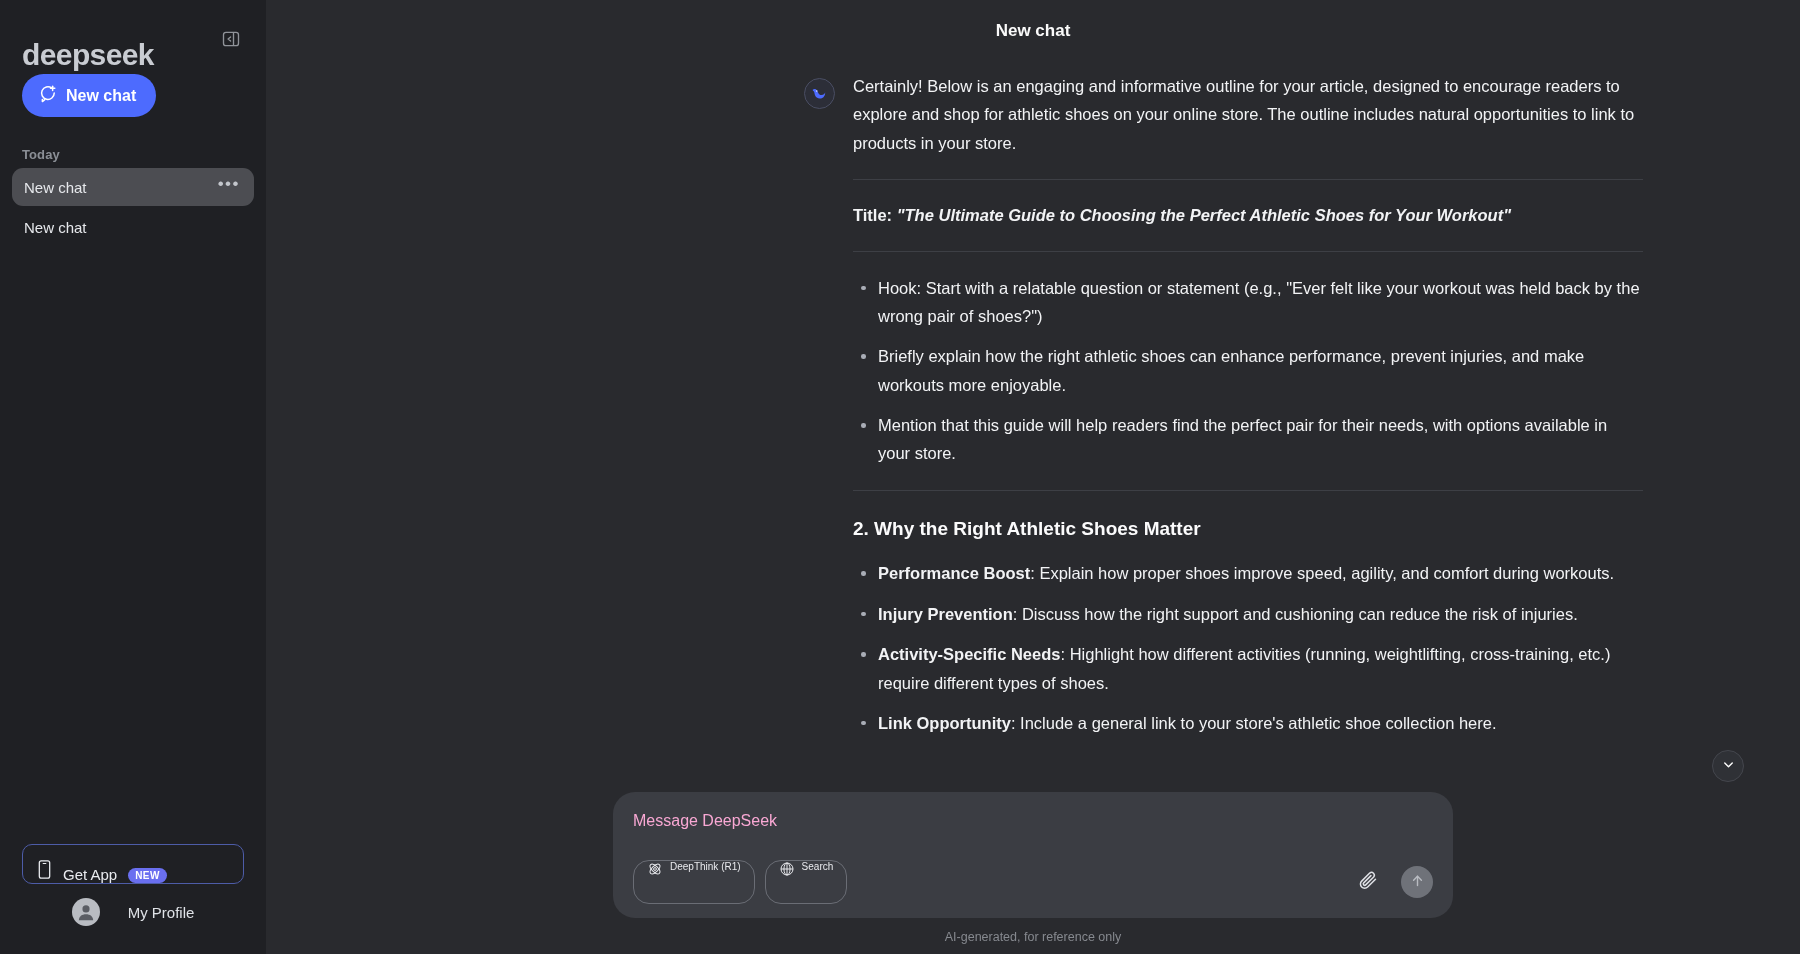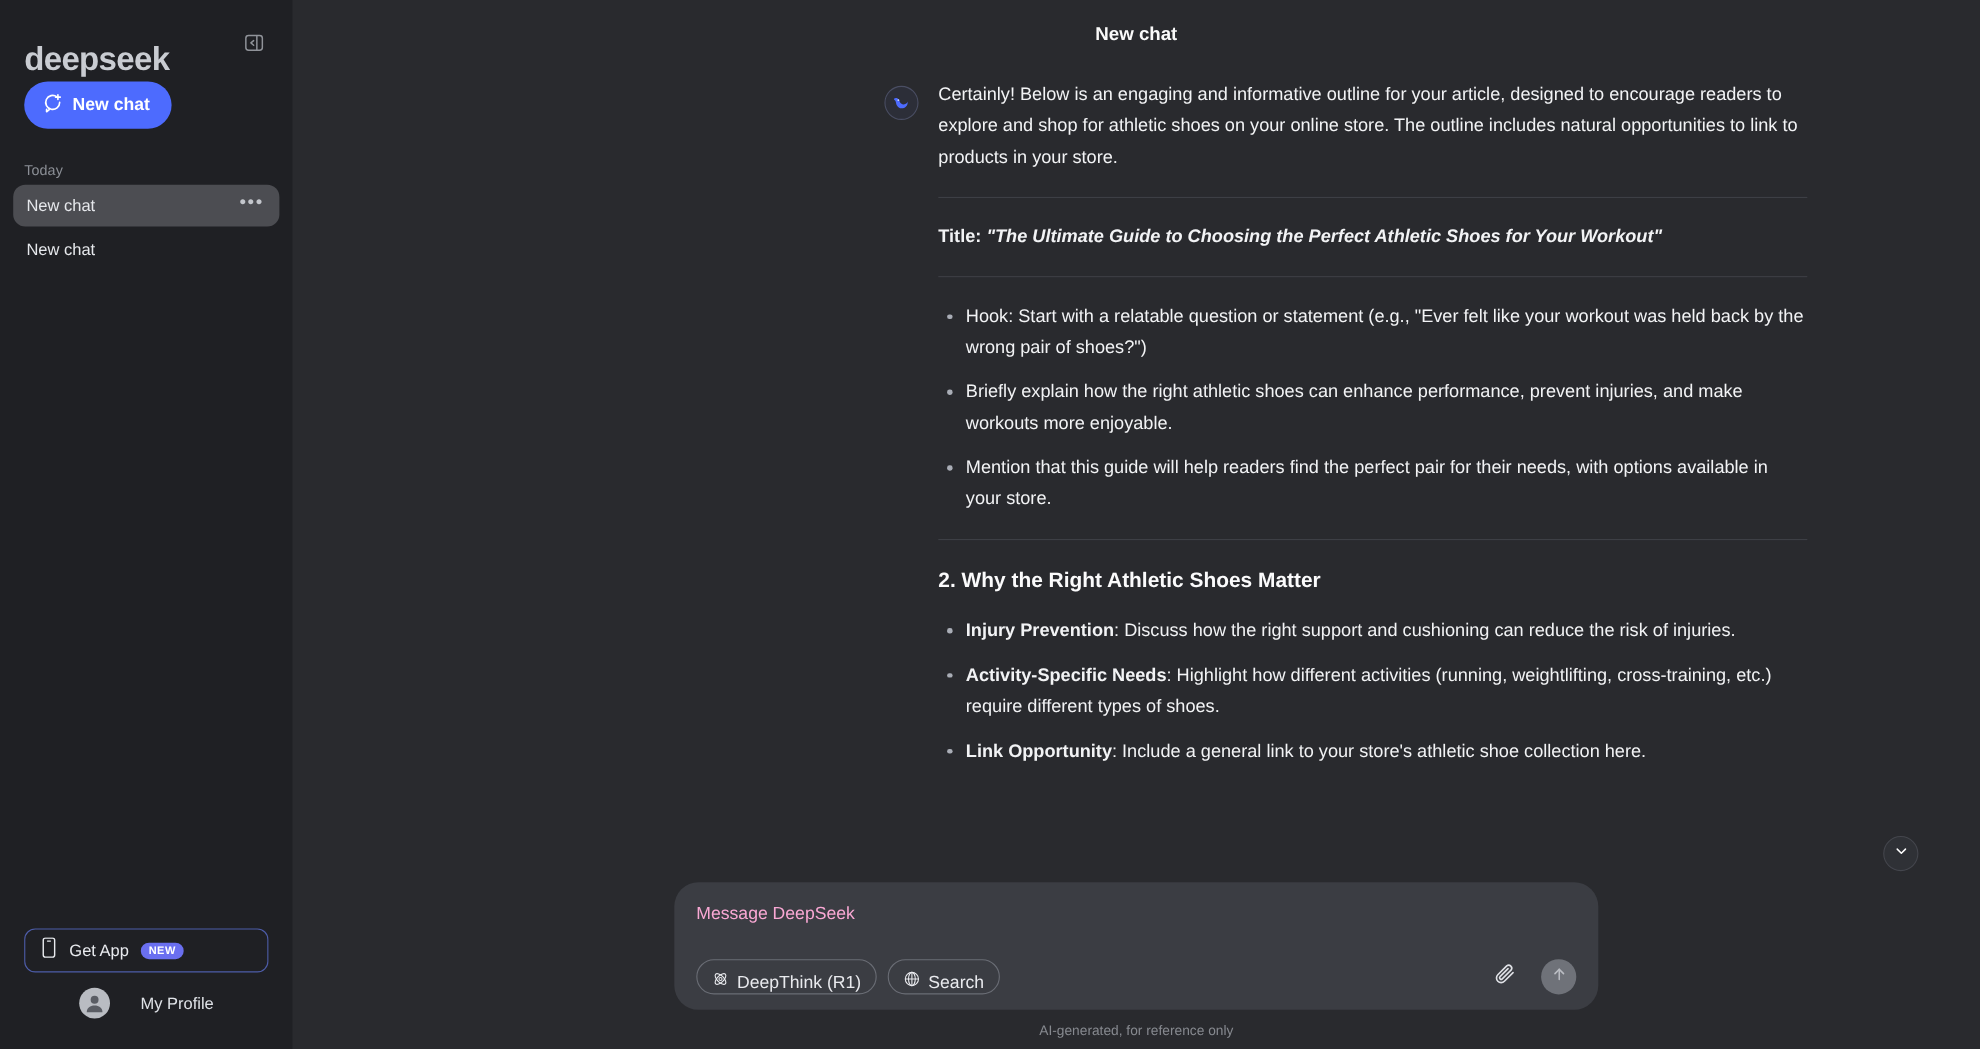--- a/index.html
+++ b/index.html
@@ -64,21 +64,21 @@
     height: 43px;
     padding: 0 20px 0 16px;
     font-size: 16px;
     font-weight: 600;
     font-family: "Liberation Sans", sans-serif;
     cursor: pointer;
   }
   .sb-section-label {
     color: #8b8f96;
     font-size: 13px;
-    font-weight: 400;
+    font-weight: 700;
     padding: 30px 22px 6px 22px;
     letter-spacing: .1px;
   }
   .chat-list { padding: 0 12px; }
   .chat-item {
     display: flex;
     align-items: center;
     justify-content: space-between;
     height: 38px;
     border-radius: 11px;
@@ -96,21 +96,21 @@
     line-height: 0;
     padding-bottom: 6px;
   }
   .sb-spacer { flex: 1; }
   .getapp {
     margin: 0 22px 14px 22px;
     height: 40px;
     border: 1px solid #4d5ca8;
     border-radius: 10px;
     display: flex;
-    align-items: center;
+    align-items: flex-end;
     gap: 11px;
     padding: 0 14px;
     cursor: pointer;
   }
   .getapp-label { color: #e9ebef; font-size: 15px; }
   .new-badge {
     background: #6a6ff0;
     color: #fff;
     font-size: 10px;
     font-weight: 700;
@@ -262,28 +262,28 @@
     cursor: text;
   }
   .composer-tools {
     display: flex;
     align-items: center;
     gap: 10px;
     margin-top: 12px;
   }
   .tool-pill {
     display: inline-flex;
-    align-items: flex-end;
+    align-items: flex-start;
     gap: 7px;
-    height: 32px;
+    height: 44px;
     border: 1px solid #6a6d75;
     border-radius: 16px;
     padding: 0 13px;
     color: #e9eaee;
-    font-size: 16px;
+    font-size: 10px;
     cursor: pointer;
     background: transparent;
     font-family: "Liberation Sans", sans-serif;
   }
   .tools-spacer { flex: 1; }
   .attach-btn {
     width: 30px; height: 30px;
     display: flex; align-items: center; justify-content: center;
     cursor: pointer;
   }
@@ -410,20 +410,23 @@
             <li>
               <span>Mention that this guide will help readers find the perfect pair for their needs, with options available in your store.</span>
             </li>
           </ul>
 
           <hr class="hr">
 
           <div class="sec-head">2. Why the Right Athletic Shoes Matter</div>
           <ul class="bullets">
             <li>
+              <b>Performance Boost</b><span>: Explain how proper shoes improve speed, agility, and comfort during workouts.</span>
+            </li>
+            <li>
               <b>Injury Prevention</b><span>: Discuss how the right support and cushioning can reduce the risk of injuries.</span>
             </li>
             <li>
               <b>Activity-Specific Needs</b><span>: Highlight how different activities (running, weightlifting, cross-training, etc.) require different types of shoes.</span>
             </li>
             <li>
               <b>Link Opportunity</b><span>: Include a general link to your store's athletic shoe collection here.</span>
             </li>
           </ul>
 

